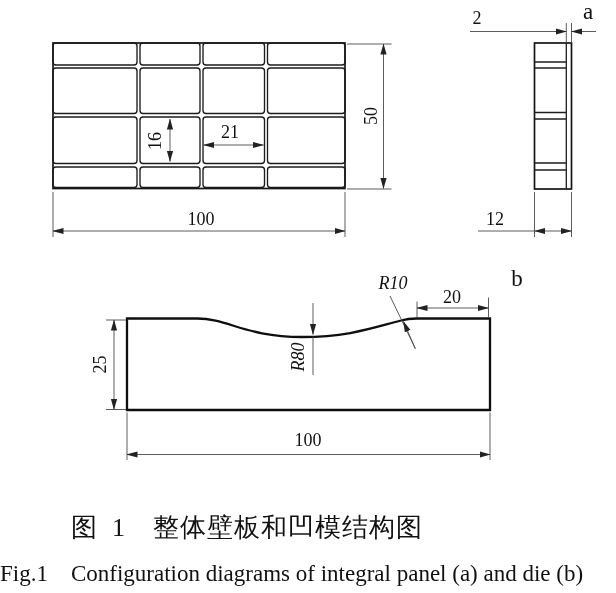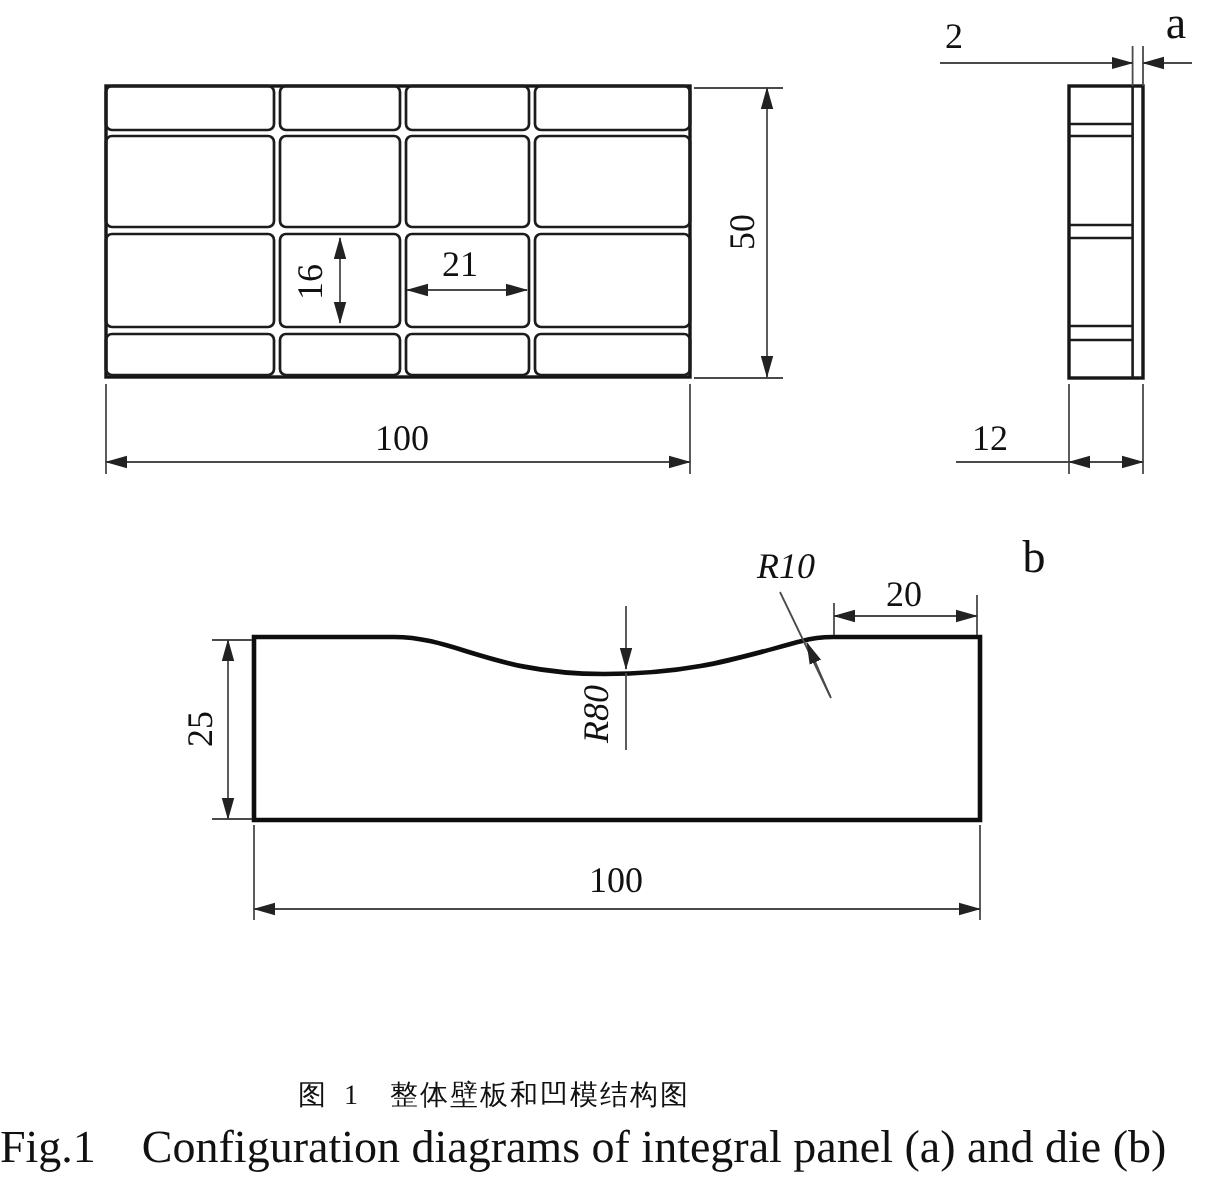--- a/index.html
+++ b/index.html
@@ -10,21 +10,21 @@
   svg{position:absolute;left:0;top:0;display:block;}
   .obj{stroke:#161616;stroke-width:1.7;fill:none;}
   .pocket{stroke:#1c1c1c;stroke-width:1.35;fill:none;}
   .thick{stroke:#0e0e0e;stroke-width:2.3;fill:none;}
   .mid{stroke:#1c1c1c;stroke-width:1.3;fill:none;}
   .dim{stroke:#4a4a4a;stroke-width:0.9;fill:none;}
   .t18{font:18px "Liberation Serif",serif;fill:#111;}
   .it{font-style:italic;}
   .t23{font:23px "Liberation Serif",serif;fill:#111;}
   .cap{position:absolute;text-align:center;white-space:nowrap;}
-  .cap-zh{top:539px;left:0;width:494px;font-size:14px;letter-spacing:1px;}
+  .cap-zh{top:510px;left:0;width:494px;font-size:26px;letter-spacing:1px;}
   .cap-en{top:561px;left:0;width:496px;font-size:23px;}
 </style>
 </head>
 <body>
 
 <div class="page">
 
   <svg width="616" height="500" viewBox="0 0 616 500">
     <defs>
       <marker id="arrE" viewBox="0 0 11 8" refX="10.5" refY="4" markerWidth="11" markerHeight="8" markerUnits="userSpaceOnUse" orient="auto">

